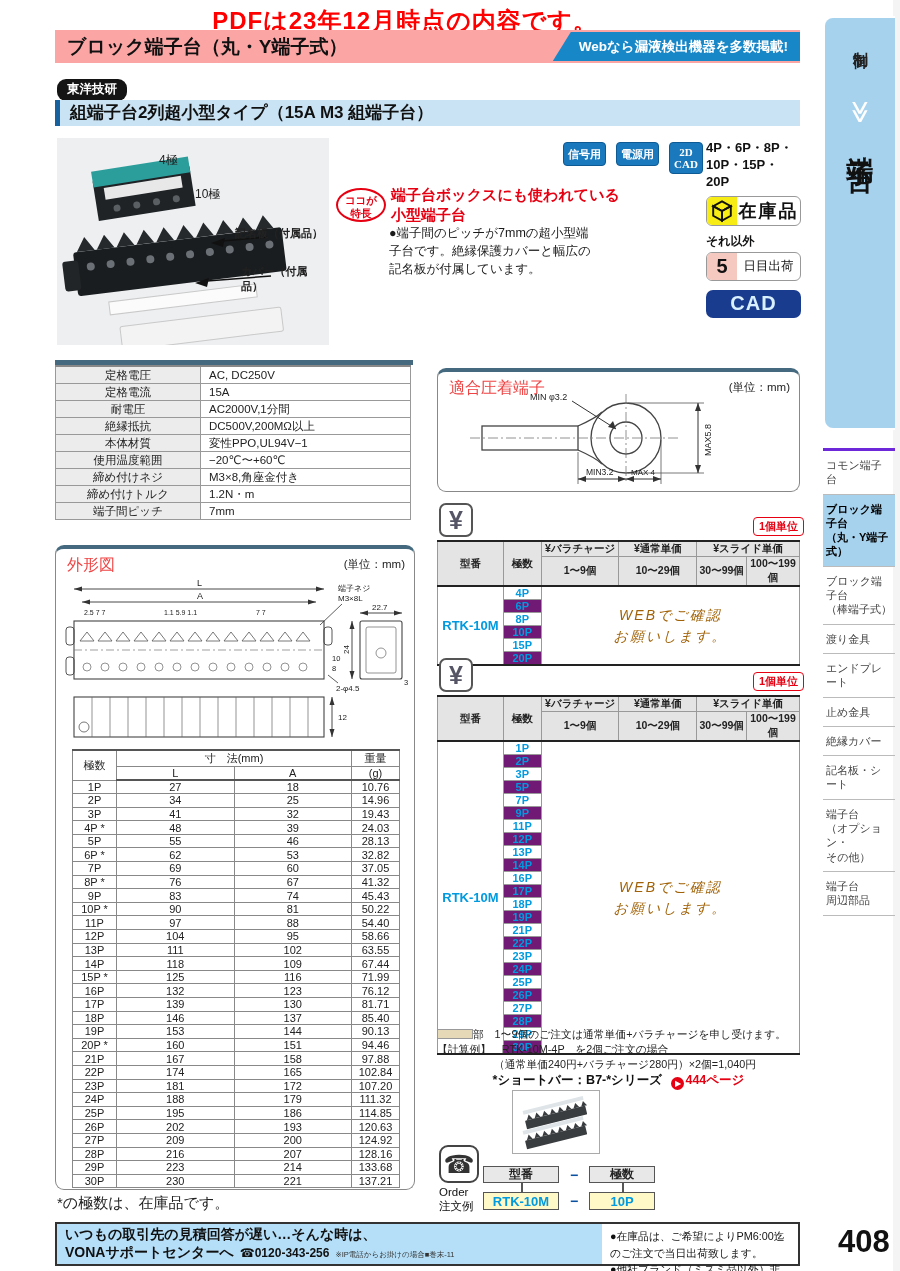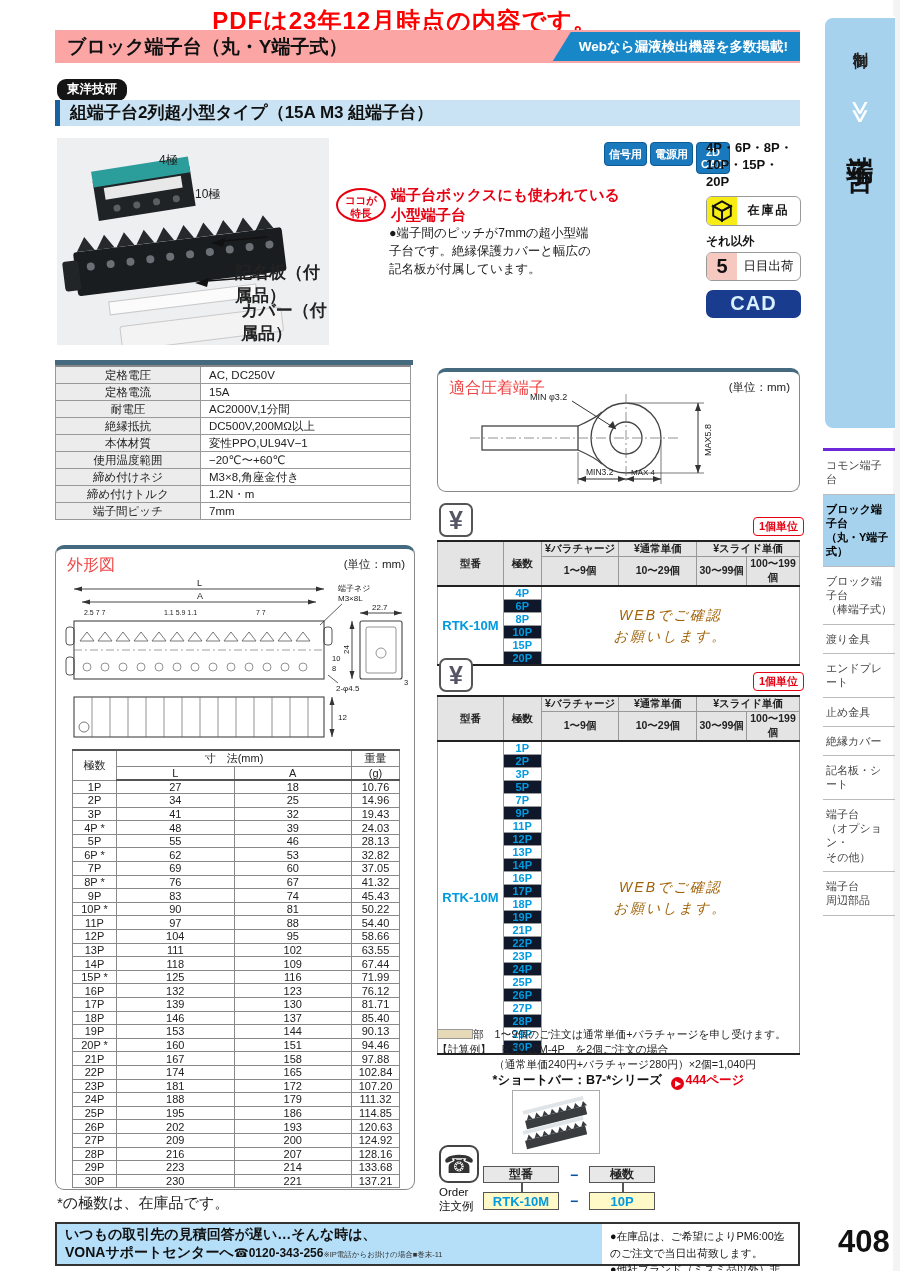--- a/index.html
+++ b/index.html
@@ -29,42 +29,42 @@
   .nav-item.active { background:#a6d2ee; color:#000; font-weight:bold; }
 
   .brand-badge { position:absolute; left:57px; top:79px; background:#141414; color:#fff;
     font-size:12.5px; font-weight:bold; padding:2px 10px 3px; border-radius:9px; }
   .product-title { position:absolute; left:55px; top:100px; width:745px; height:26px;
     background:#c9e3f4; border-left:5px solid #17619e; font-size:17px; font-weight:bold;
     color:#111; line-height:26px; padding-left:10px; }
 
   .product-image { position:absolute; left:57px; top:138px; width:272px; height:207px; background:#edeff1; }
   .pi-label { position:absolute; font-size:12px; color:#222; }
-  .pi-label.bold { font-weight:bold; font-size:17px;margin-top:35px; }
+  .pi-label.bold { font-weight:bold; font-size:11px; }
 
   .feature-badge { position:absolute; left:336px; top:188px; width:50px; height:34px;
     border:2.5px solid #e60012; border-radius:50%; color:#e60012; font-size:10.5px; font-weight:bold;
     text-align:center; line-height:1.2; padding-top:4px; background:#fff; }
   .feature-title { position:absolute; left:391px; top:185px; color:#e60012; font-size:15px;
     font-weight:bold; line-height:1.3; }
   .feature-body { position:absolute; left:389px; top:224px; width:208px; font-size:12.5px;
     color:#1a1a1a; line-height:1.45; }
 
-  .badges { position:absolute; left:604px; top:142px; display:flex; gap:3px; align-items:flex-start; }
+  .badges { position:absolute; left:563px; top:142px; display:flex; gap:10px; align-items:flex-start;font-family:Liberation Serif, serif; }
   .badge { background:#1979bc; border:1px solid #0e5a94; color:#fff; font-size:11px; font-weight:bold;
     border-radius:4px; padding:5px 4px; text-align:center; line-height:1.1; }
   .badge.tall { padding:3px 4px; }
 
   .stock-col { position:absolute; left:706px; top:140px; width:95px; }
   .poles-line { font-size:13px; font-weight:bold; color:#111; line-height:1.3; }
   .stock-badge { margin-top:5px; display:flex; height:30px; border:1.5px solid #999;
     border-radius:6px; overflow:hidden; background:#fff; }
   .stock-icon { width:30px; background:#f7ec13; display:flex; align-items:center; justify-content:center; }
   .stock-label { flex:1; display:flex; align-items:center; justify-content:center;
-    font-size:12px; font-weight:bold; letter-spacing:2px; color:#111; }
+    font-size:18px; font-weight:bold; letter-spacing:2px; color:#111; }
   .other-label { margin-top:7px; font-size:12px; font-weight:bold; color:#111; }
   .days-badge { margin-top:2px; display:flex; height:29px; border:1.5px solid #999; border-radius:6px; overflow:hidden; background:#fff; }
   .days-num { width:30px; background:#f5c9c0; display:flex; align-items:center; justify-content:center;
     font-size:20px; font-weight:bold; color:#111; }
   .days-label { flex:1; display:flex; align-items:center; justify-content:center; font-size:12.5px; color:#111; }
   .cad-button { margin-top:9px; width:95px; height:28px; background:#1a3c8f; border-radius:7px;
     color:#d9f0ff; font-size:20px; font-weight:bold; display:flex; align-items:center; justify-content:center;
     letter-spacing:1px; cursor:pointer; }
 
   .specs { position:absolute; left:55px; top:360px; width:358px; }
@@ -98,21 +98,21 @@
   .ptable { position:absolute; border-collapse:collapse; width:363px; font-size:10.5px; color:#222;
     border-top:2.5px solid #222; border-bottom:2.5px solid #222; }
   .ptable th { background:#e4e4e4; border:1px solid #999; font-size:10.5px; font-weight:bold; padding:0; height:13px; }
   .ptable thead { border-bottom:2.5px solid #222; }
   .ptable td { border:1px solid #999; text-align:center; }
   .ptable .c-model { width:66px; } .ptable .c-poles { width:38px; }
   .ptable .c-bara { width:78px; } .ptable .c-norm { width:78px; }
   .ptable .c-s1 { width:50px; } .ptable .c-s2 { width:53px; }
   .ptable td.model { color:#009ae0; font-weight:bold; font-size:13px; }
   .ptable td.pole { color:#009ae0; font-weight:bold; font-size:11px; height:11.6px; }
-  .ptable td.pole.alt { background:#0f172a; }
+  .ptable td.pole.alt { background:#701a75; }
   .ptable td.web { font-size:14px; color:#a16207; letter-spacing:2px; line-height:1.45;font-style:italic; }
   #price2 td.pole { height:12.1px; }
 
   .notes { position:absolute; left:437px; top:1027px; width:365px; font-size:10.8px; color:#222; line-height:1.38; }
   .swatch { display:inline-block; width:36px; height:10px; background:#e6d9b8; border:1px solid #999; vertical-align:-1px; }
   .notes .indent { padding-left:57px; }
 
   .shortbar-line { position:absolute; left:437px; top:1072px; width:363px; text-align:center;
     font-size:12.5px; font-weight:bold; color:#111; }
   .shortbar-link { color:#e60012; margin-left:6px; }
@@ -130,21 +130,21 @@
     display:flex; align-items:center; justify-content:center; }
   .ord-box.gray { background:#e8e8e8; color:#222; }
   .ord-box.yellow { background:#fff9c8; color:#009ae0; font-size:13px; height:18px; }
   .ord-dash { position:absolute; font-size:14px; font-weight:bold; color:#0a52a0; width:22px; text-align:center; }
   .connector { position:absolute; width:1.5px; height:9px; background:#555; }
 
   .footer { position:absolute; left:55px; top:1222px; width:745px; height:44px; border:2px solid #333;
     display:flex; background:#fff; }
   .footer-left { width:545px; background:#b5dff8; padding:2px 8px 0; }
   .f-line1 { font-size:14px; font-weight:bold; color:#111; }
-  .f-line2 { display:flex; align-items:baseline; }
+  .f-line2 { display:flex; align-items:baseline; gap:6px; }
   .f-vona { font-size:14px; font-weight:bold; color:#111; }
   .f-phone { font-size:12px; font-weight:bold; color:#111; }
   .f-note { font-size:7.5px; color:#333; }
   .footer-right { flex:1; padding:4px 8px; font-size:10.8px; color:#111; line-height:1.55; }
   .page-num { position:absolute; left:838px; top:1224px; font-size:31px; font-weight:bold; color:#111; }
 
   svg text { font-family:"Liberation Sans","DejaVu Sans",sans-serif; }
 </style>
 </head>
 <body>

